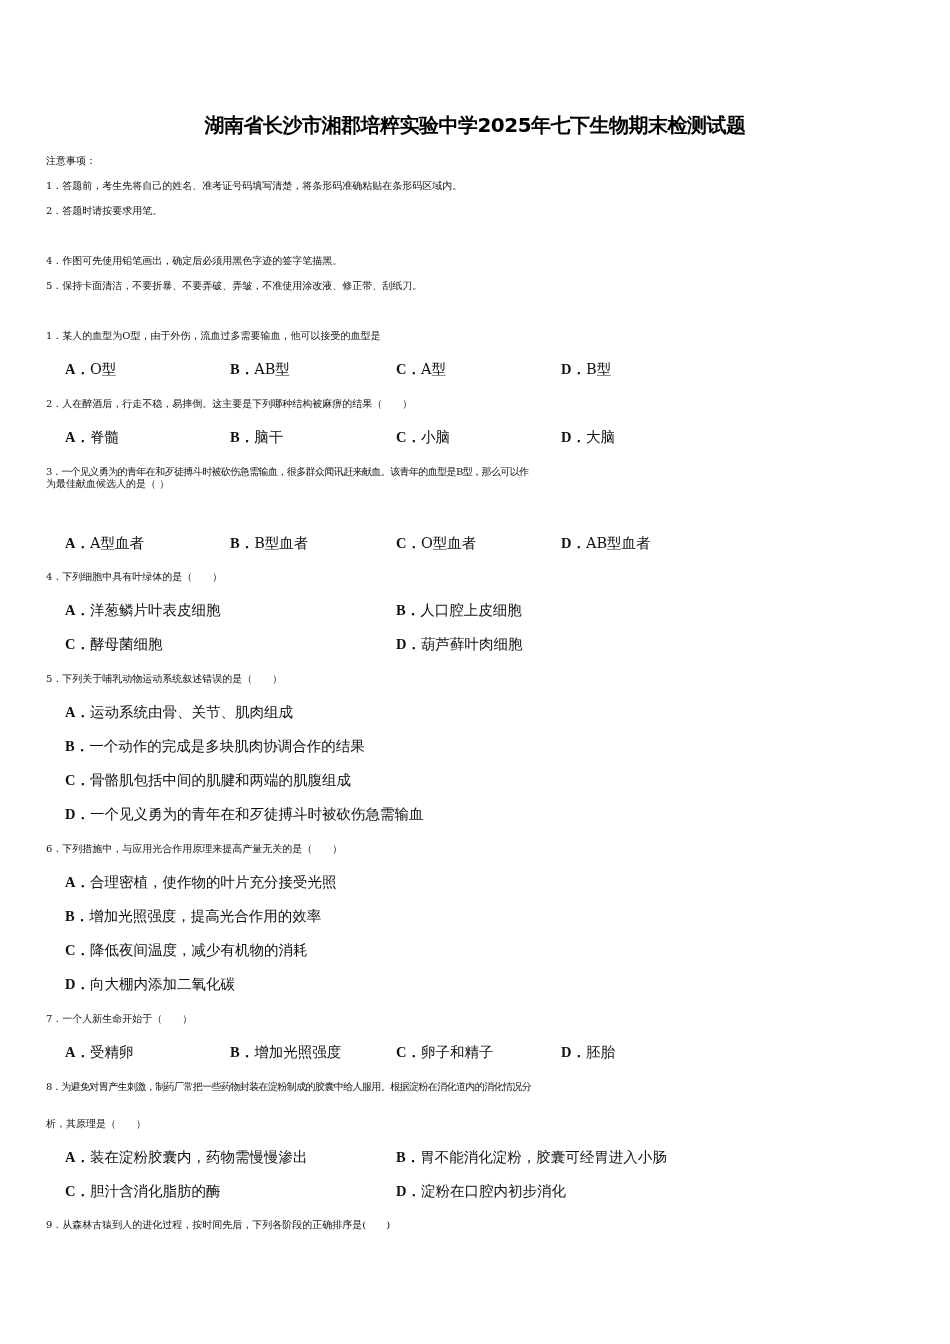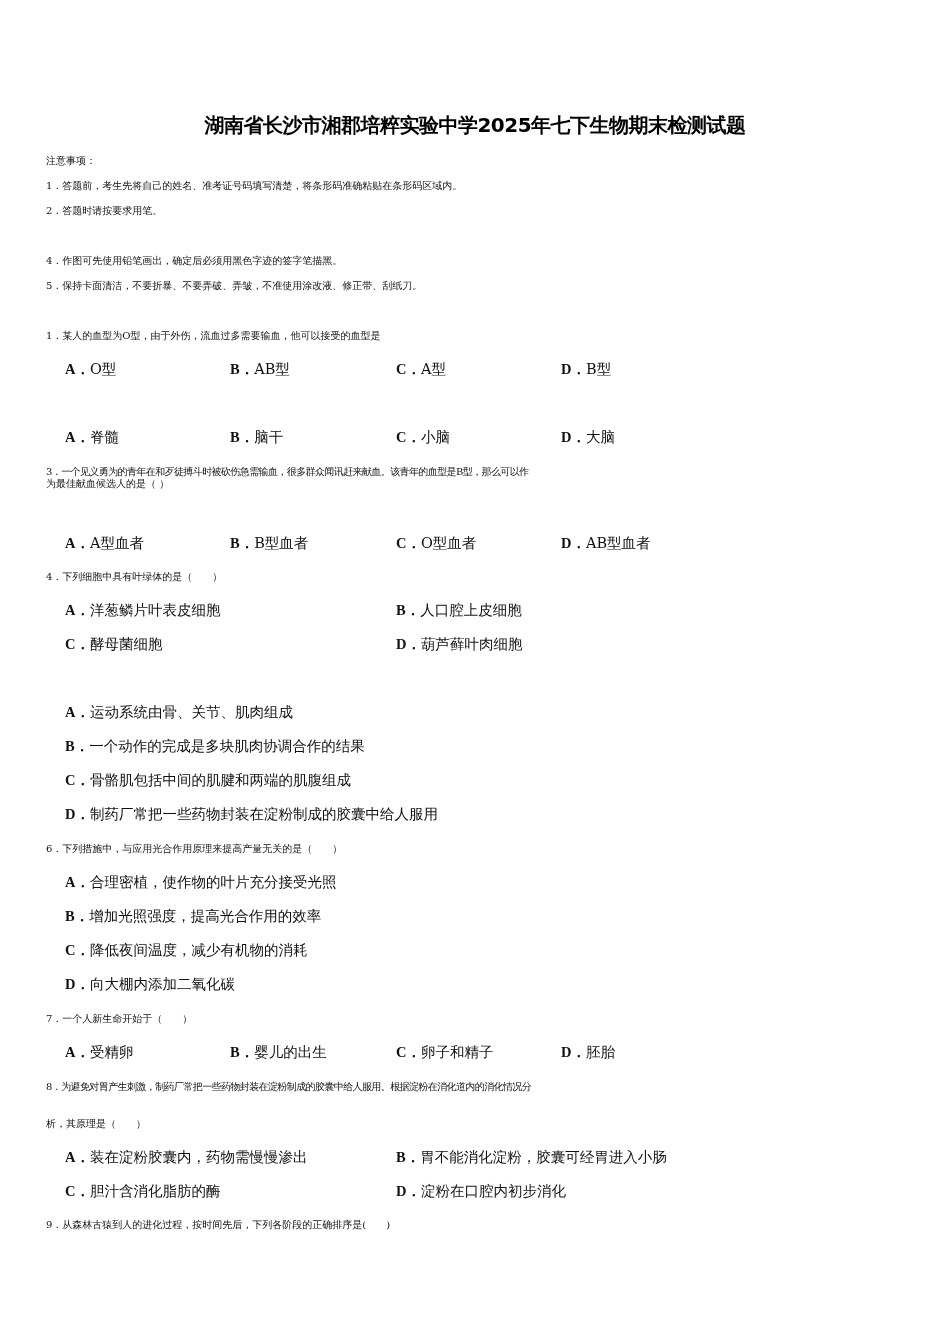--- a/index.html
+++ b/index.html
@@ -37,20 +37,21 @@
   <div class="line" style="top:276px">5．保持卡面清洁，不要折暴、不要弄破、弄皱，不准使用涂改液、修正带、刮纸刀。</div>
 
   <div class="line" style="top:326px">1．某人的血型为O型，由于外伤，流血过多需要输血，他可以接受的血型是</div>
   <div class="opt-row" style="top:360px">
     <span class="opt" style="left:0"><span class="lbl">A．</span><span>O型</span></span>
     <span class="opt" style="left:165px"><span class="lbl">B．</span><span>AB型</span></span>
     <span class="opt" style="left:331px"><span class="lbl">C．</span><span>A型</span></span>
     <span class="opt" style="left:496px"><span class="lbl">D．</span><span>B型</span></span>
   </div>
 
+  <div class="line" style="top:394px">2．人在醉酒后，行走不稳，易摔倒。这主要是下列哪种结构被麻痹的结果（　　）</div>
   <div class="opt-row" style="top:428px">
     <span class="opt" style="left:0"><span class="lbl">A．</span><span>脊髓</span></span>
     <span class="opt" style="left:165px"><span class="lbl">B．</span><span>脑干</span></span>
     <span class="opt" style="left:331px"><span class="lbl">C．</span><span>小脑</span></span>
     <span class="opt" style="left:496px"><span class="lbl">D．</span><span>大脑</span></span>
   </div>
 
   <div class="line" style="top:462px; letter-spacing:-0.6px">3．一个见义勇为的青年在和歹徒搏斗时被砍伤急需输血，很多群众闻讯赶来献血。该青年的血型是B型，那么可以作</div>
   <div class="line" style="top:474px">为最佳献血候选人的是（ ）</div>
   <div class="opt-row" style="top:534px">
@@ -63,51 +64,52 @@
   <div class="line" style="top:567px">4．下列细胞中具有叶绿体的是（　　）</div>
   <div class="opt-row" style="top:601px">
     <span class="opt" style="left:0"><span class="lbl">A．</span><span>洋葱鳞片叶表皮细胞</span></span>
     <span class="opt" style="left:331px"><span class="lbl">B．</span><span>人口腔上皮细胞</span></span>
   </div>
   <div class="opt-row" style="top:635px">
     <span class="opt" style="left:0"><span class="lbl">C．</span><span>酵母菌细胞</span></span>
     <span class="opt" style="left:331px"><span class="lbl">D．</span><span>葫芦藓叶肉细胞</span></span>
   </div>
 
+  <div class="line" style="top:669px">5．下列关于哺乳动物运动系统叙述错误的是（　　）</div>
   <div class="opt-row" style="top:703px">
     <span class="opt" style="left:0"><span class="lbl">A．</span><span>运动系统由骨、关节、肌肉组成</span></span>
   </div>
   <div class="opt-row" style="top:737px">
     <span class="opt" style="left:0"><span class="lbl">B．</span><span>一个动作的完成是多块肌肉协调合作的结果</span></span>
   </div>
   <div class="opt-row" style="top:771px">
     <span class="opt" style="left:0"><span class="lbl">C．</span><span>骨骼肌包括中间的肌腱和两端的肌腹组成</span></span>
   </div>
   <div class="opt-row" style="top:805px">
-    <span class="opt" style="left:0"><span class="lbl">D．</span><span>制药厂常把一些药物封装在淀粉制成的胶囊中给人服用</span></span>
+    <span class="opt" style="left:0"><span class="lbl">D．</span><span>一个见义勇为的青年在和歹徒搏斗时被砍伤急需输血</span></span>
   </div>
 
   <div class="line" style="top:839px">6．下列措施中，与应用光合作用原理来提高产量无关的是（　　）</div>
   <div class="opt-row" style="top:873px">
     <span class="opt" style="left:0"><span class="lbl">A．</span><span>合理密植，使作物的叶片充分接受光照</span></span>
   </div>
   <div class="opt-row" style="top:907px">
     <span class="opt" style="left:0"><span class="lbl">B．</span><span>增加光照强度，提高光合作用的效率</span></span>
   </div>
   <div class="opt-row" style="top:941px">
     <span class="opt" style="left:0"><span class="lbl">C．</span><span>降低夜间温度，减少有机物的消耗</span></span>
   </div>
   <div class="opt-row" style="top:975px">
     <span class="opt" style="left:0"><span class="lbl">D．</span><span>向大棚内添加二氧化碳</span></span>
   </div>
 
   <div class="line" style="top:1009px">7．一个人新生命开始于（　　）</div>
   <div class="opt-row" style="top:1043px">
     <span class="opt" style="left:0"><span class="lbl">A．</span><span>受精卵</span></span>
-    <span class="opt" style="left:165px"><span class="lbl">B．</span><span>婴儿的出生</span></span>
+    <span class="opt" style="left:165px"><span class="lbl">B．</span><span>增加光照强度</span></span>
     <span class="opt" style="left:331px"><span class="lbl">C．</span><span>卵子和精子</span></span>
     <span class="opt" style="left:496px"><span class="lbl">D．</span><span>胚胎</span></span>
   </div>
 
   <div class="line" style="top:1077px; letter-spacing:-0.6px">8．为避免对胃产生刺激，制药厂常把一些药物封装在淀粉制成的胶囊中给人服用。根据淀粉在消化道内的消化情况分</div>
   <div class="line" style="top:1114px">析，其原理是（　　）</div>
   <div class="opt-row" style="top:1148px">
     <span class="opt" style="left:0"><span class="lbl">A．</span><span>装在淀粉胶囊内，药物需慢慢渗出</span></span>
     <span class="opt" style="left:331px"><span class="lbl">B．</span><span>胃不能消化淀粉，胶囊可经胃进入小肠</span></span>
   </div>

